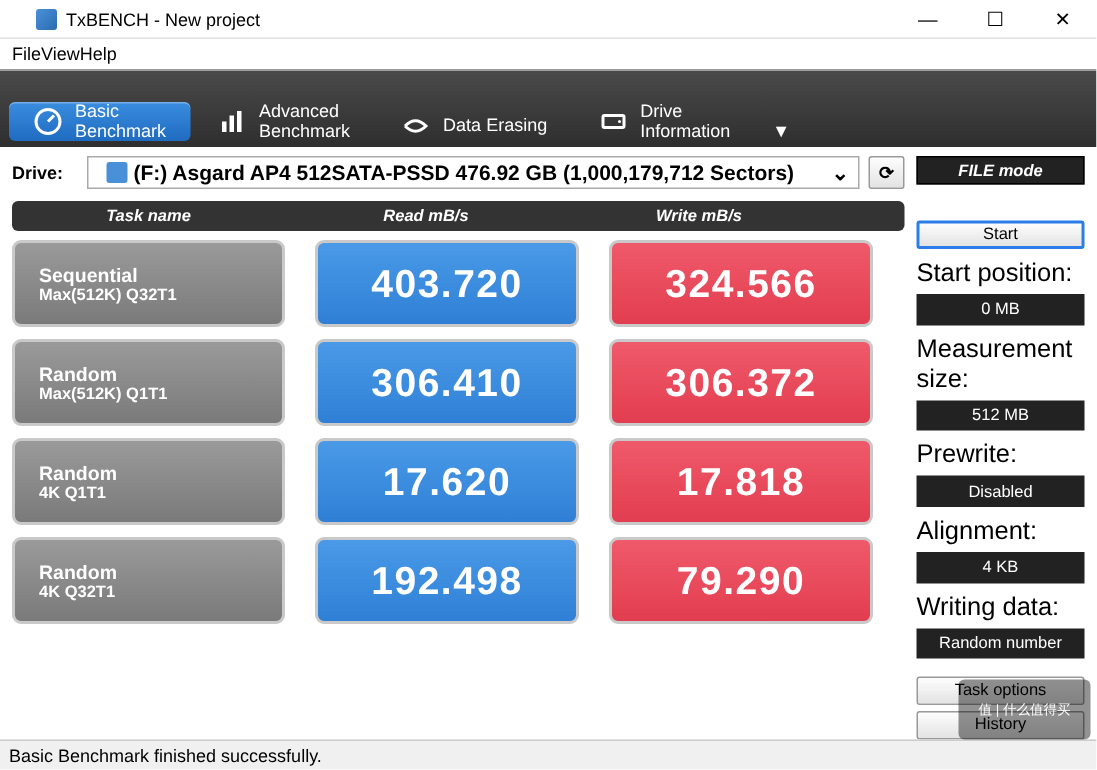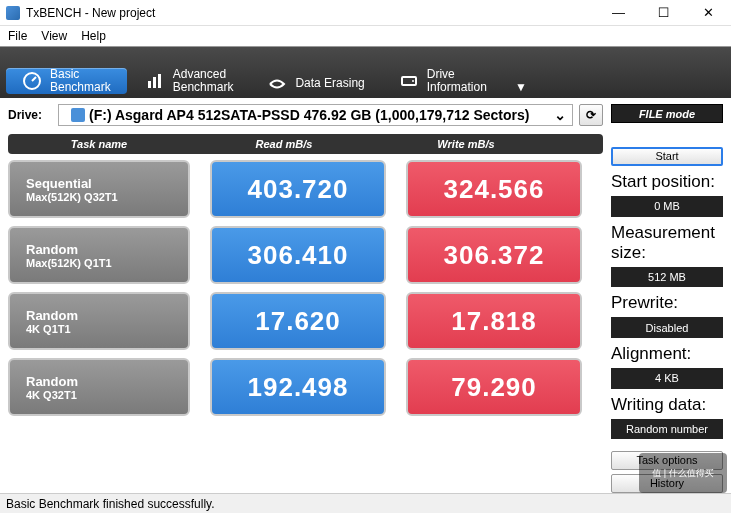--- a/index.html
+++ b/index.html
@@ -1,22 +1,22 @@
 <!DOCTYPE html>
 <html><head>
 <meta charset="utf-8">
 <style>
 * { box-sizing: border-box; margin: 0; padding: 0; font-family: "Segoe UI", Tahoma, sans-serif; }
 body { width: 731px; height: 513px; background: #fff; overflow: hidden; font-size: 12px; position: relative; }
-.titlebar { height: 26px; display: flex; align-items: center; padding-left: 6px; border-bottom: 1px solid #e0e0e0; }
+.titlebar { height: 26px; display: flex; align-items: center; padding-left: 24px; border-bottom: 1px solid #e0e0e0; }
 .titlebar .icon { width: 14px; height: 14px; background: linear-gradient(135deg,#4a90d9,#2b6cb0); border-radius: 2px; margin-right: 6px; }
 .titlebar .title { font-size: 12px; flex: 1; }
 .titlebar .win-btns { display: flex; }
 .win-btn { width: 45px; height: 26px; display: flex; align-items: center; justify-content: center; font-size: 13px; }
-.menubar { height: 20px; display: flex; align-items: center; gap: 14px; padding-left: 8px; font-size: 12px; }
+.menubar { height: 20px; display: flex; align-items: center; padding-left: 8px; font-size: 12px; }
 .menubar span { cursor: default; }
 .tabbar { background: linear-gradient(#4a4a4a,#2e2e2e); height: 52px; display: flex; align-items: flex-end; padding: 4px 6px; gap: 2px; border-top: 1px solid #999; }
 .tab { display: flex; align-items: center; gap: 8px; padding: 0 16px; color: #fff; border-radius: 4px; cursor: pointer; }
 .tab.active { background: linear-gradient(#3a8de0,#1f6bc0); box-shadow: inset 0 1px 0 rgba(255,255,255,.3); }
 .tab .ticon { width: 20px; height: 20px; }
 .tab .tlabel { font-size: 12px; line-height: 1.1; white-space: pre-line; }
 .tab.drop { width: 30px; justify-content: center; flex: 0 0 30px; }
 .body { display: flex; padding: 6px 8px 0 8px; gap: 8px; height: calc(100% - 26px - 20px - 52px - 20px); }
 .main { flex: 1; display: flex; flex-direction: column; }
 .drive-row { display: flex; align-items: center; gap: 6px; margin-bottom: 8px; font-weight: bold; }

